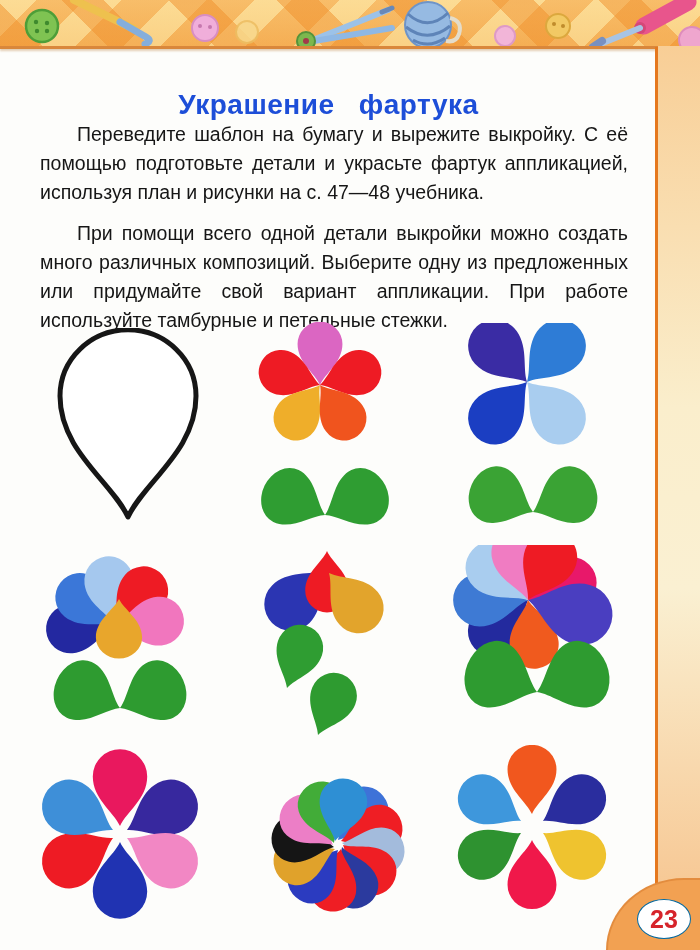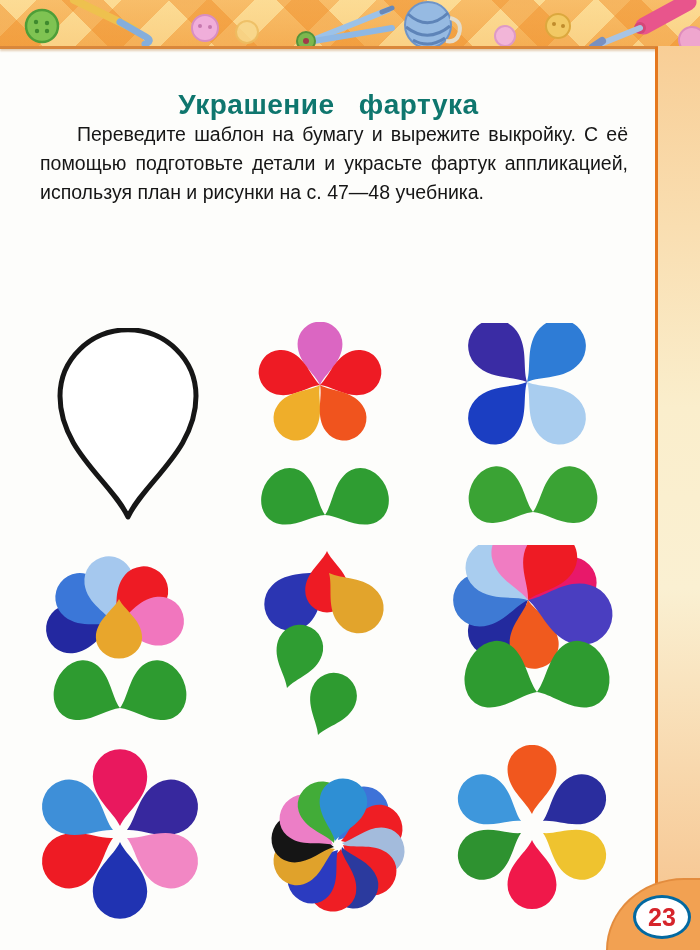--- a/index.html
+++ b/index.html
@@ -25,42 +25,42 @@
     background:linear-gradient(180deg,#F8CE96 0%,#FAEECC 40%,#FAF0D2 60%,#F6C088 100%);
   }
   .v-line{
     position:absolute;top:47px;right:42px;width:3px;height:848px;
     background:#E5781E;
   }
   
   .title{
     position:absolute;top:70px;left:0;width:657px;
     text-align:center;
-    color:#0f766e;font-size:28px;font-weight:700;
+    color:#1d4ed8;font-size:28px;font-weight:700;
     word-spacing:16px;letter-spacing:.5px;
   }
   .paragraphs{
     position:absolute;top:108px;left:28px;width:612px;
     color:#161616;font-size:19.5px;line-height:29px;
     text-align:justify;
   }
   .paragraphs p{margin:12px;text-indent:37px;}
   
   figure.comp{position:absolute;margin:0;padding:0;}
   figure.comp svg{display:block;}
   
   .page-tab{
     position:absolute;right:0;bottom:0;width:92px;height:70px;
     background:#F2A152;
     border-top-left-radius:78px 72px;
     border-top:2px solid #E38C3E;border-left:2px solid #E38C3E;
   }
   .page-num{
     position:absolute;right:9px;bottom:11px;width:52px;height:38px;
-    background:#FFFFFF;border:3px solid #0369a1;border-radius:50%;
+    background:#FFFFFF;border:1px solid #0369a1;border-radius:50%;
     display:flex;align-items:center;justify-content:center;
     color:#D6242B;font-size:25px;font-weight:700;
   }
 </style>
 </head>
 <body>
 
 <div class="top-band">
   <svg class="band-art" width="700" height="46" viewBox="0 0 700 46">
     <g>
@@ -115,20 +115,21 @@
     </g>
   </svg>
 </div>
 
 <div class="side-strip"></div>
 <div class="v-line"></div>
 
 <h1 class="title">Украшение фартука</h1>
 <div class="paragraphs">
   <p>Переведите шаблон на бумагу и вырежите выкройку. С её помощью подготовьте детали и украсьте фартук аппликацией, используя план и рисунки на с. 47—48 учебника.</p>
+  <p>При помощи всего одной детали выкройки можно создать много различных композиций. Выберите одну из предложенных или придумайте свой вариант аппликации. При работе используйте тамбурные и петельные стежки.</p>
 </div>
 
 <figure class="comp" style="left: 40px; top: 328px; width: 170px; height: 192px;">
     <svg viewBox="0 0 170 192" width="170" height="192">
       <path d="M0,0 C-8,-18 -34,-34 -34,-62 A34,34 0 1 1 34,-62 C34,-34 8,-18 0,0 Z" transform="translate(88,189) rotate(0) scale(2,1.95)" fill="#FFFFFF" stroke="#161616" stroke-width="5" vector-effect="non-scaling-stroke" stroke-linejoin="round"></path>
     </svg>
   </figure>
 <figure class="comp" style="left: 243px; top: 322px; width: 185px; height: 205px;">
     <svg viewBox="0 0 185 205" width="185" height="205">
       <path d="M0,0 C-8,-18 -34,-34 -34,-62 A34,34 0 1 1 34,-62 C34,-34 8,-18 0,0 Z" transform="translate(77,63) rotate(0) scale(0.66,0.66)" fill="#DB66C2"></path>

